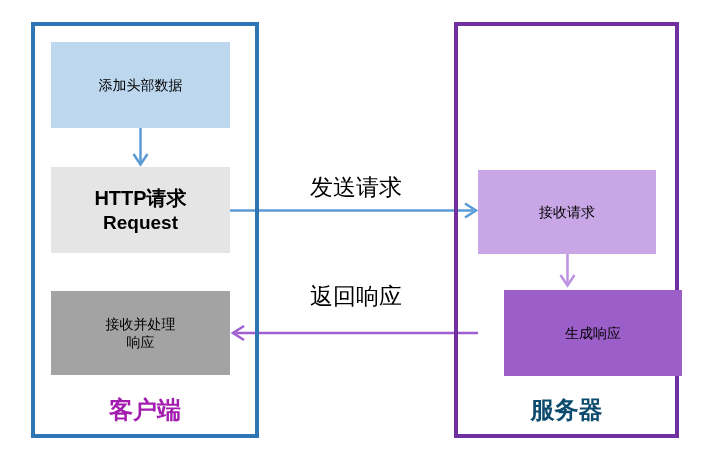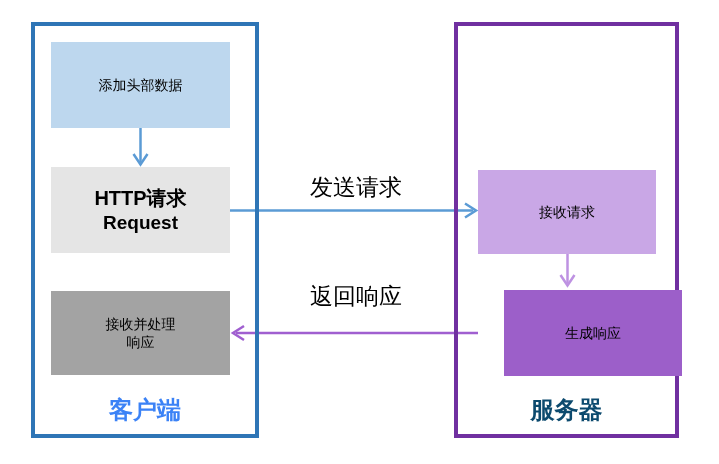--- a/index.html
+++ b/index.html
@@ -102,21 +102,21 @@
   <div class="node emphasis box-http-request" style="background-color: #e5e5e5;">
     <span class="cn">HTTP请求</span>
     <span class="en">Request</span>
   </div>
 
   <div class="node box-recv-process" style="background-color: #a3a3a3;">
     <span class="cn">接收并处理</span>
     <span class="cn">响应</span>
   </div>
 
-  <div class="zone-label client-zone-label" style="color: #3b82f6;">客户端</div>
+  <div class="zone-label client-zone-label" style="color: #a21caf;">客户端</div>
 
   <div class="container-frame server-frame" style="border-color: rgb(112, 48, 160);"></div>
 
   <div class="node box-recv-request" style="background-color: rgb(201, 167, 230);">
     <span class="cn">接收请求</span>
   </div>
 
   <div class="node box-gen-response" style="background-color: rgb(156, 95, 201); margin-left: 26px;">
     <span class="cn">生成响应</span>
   </div>

